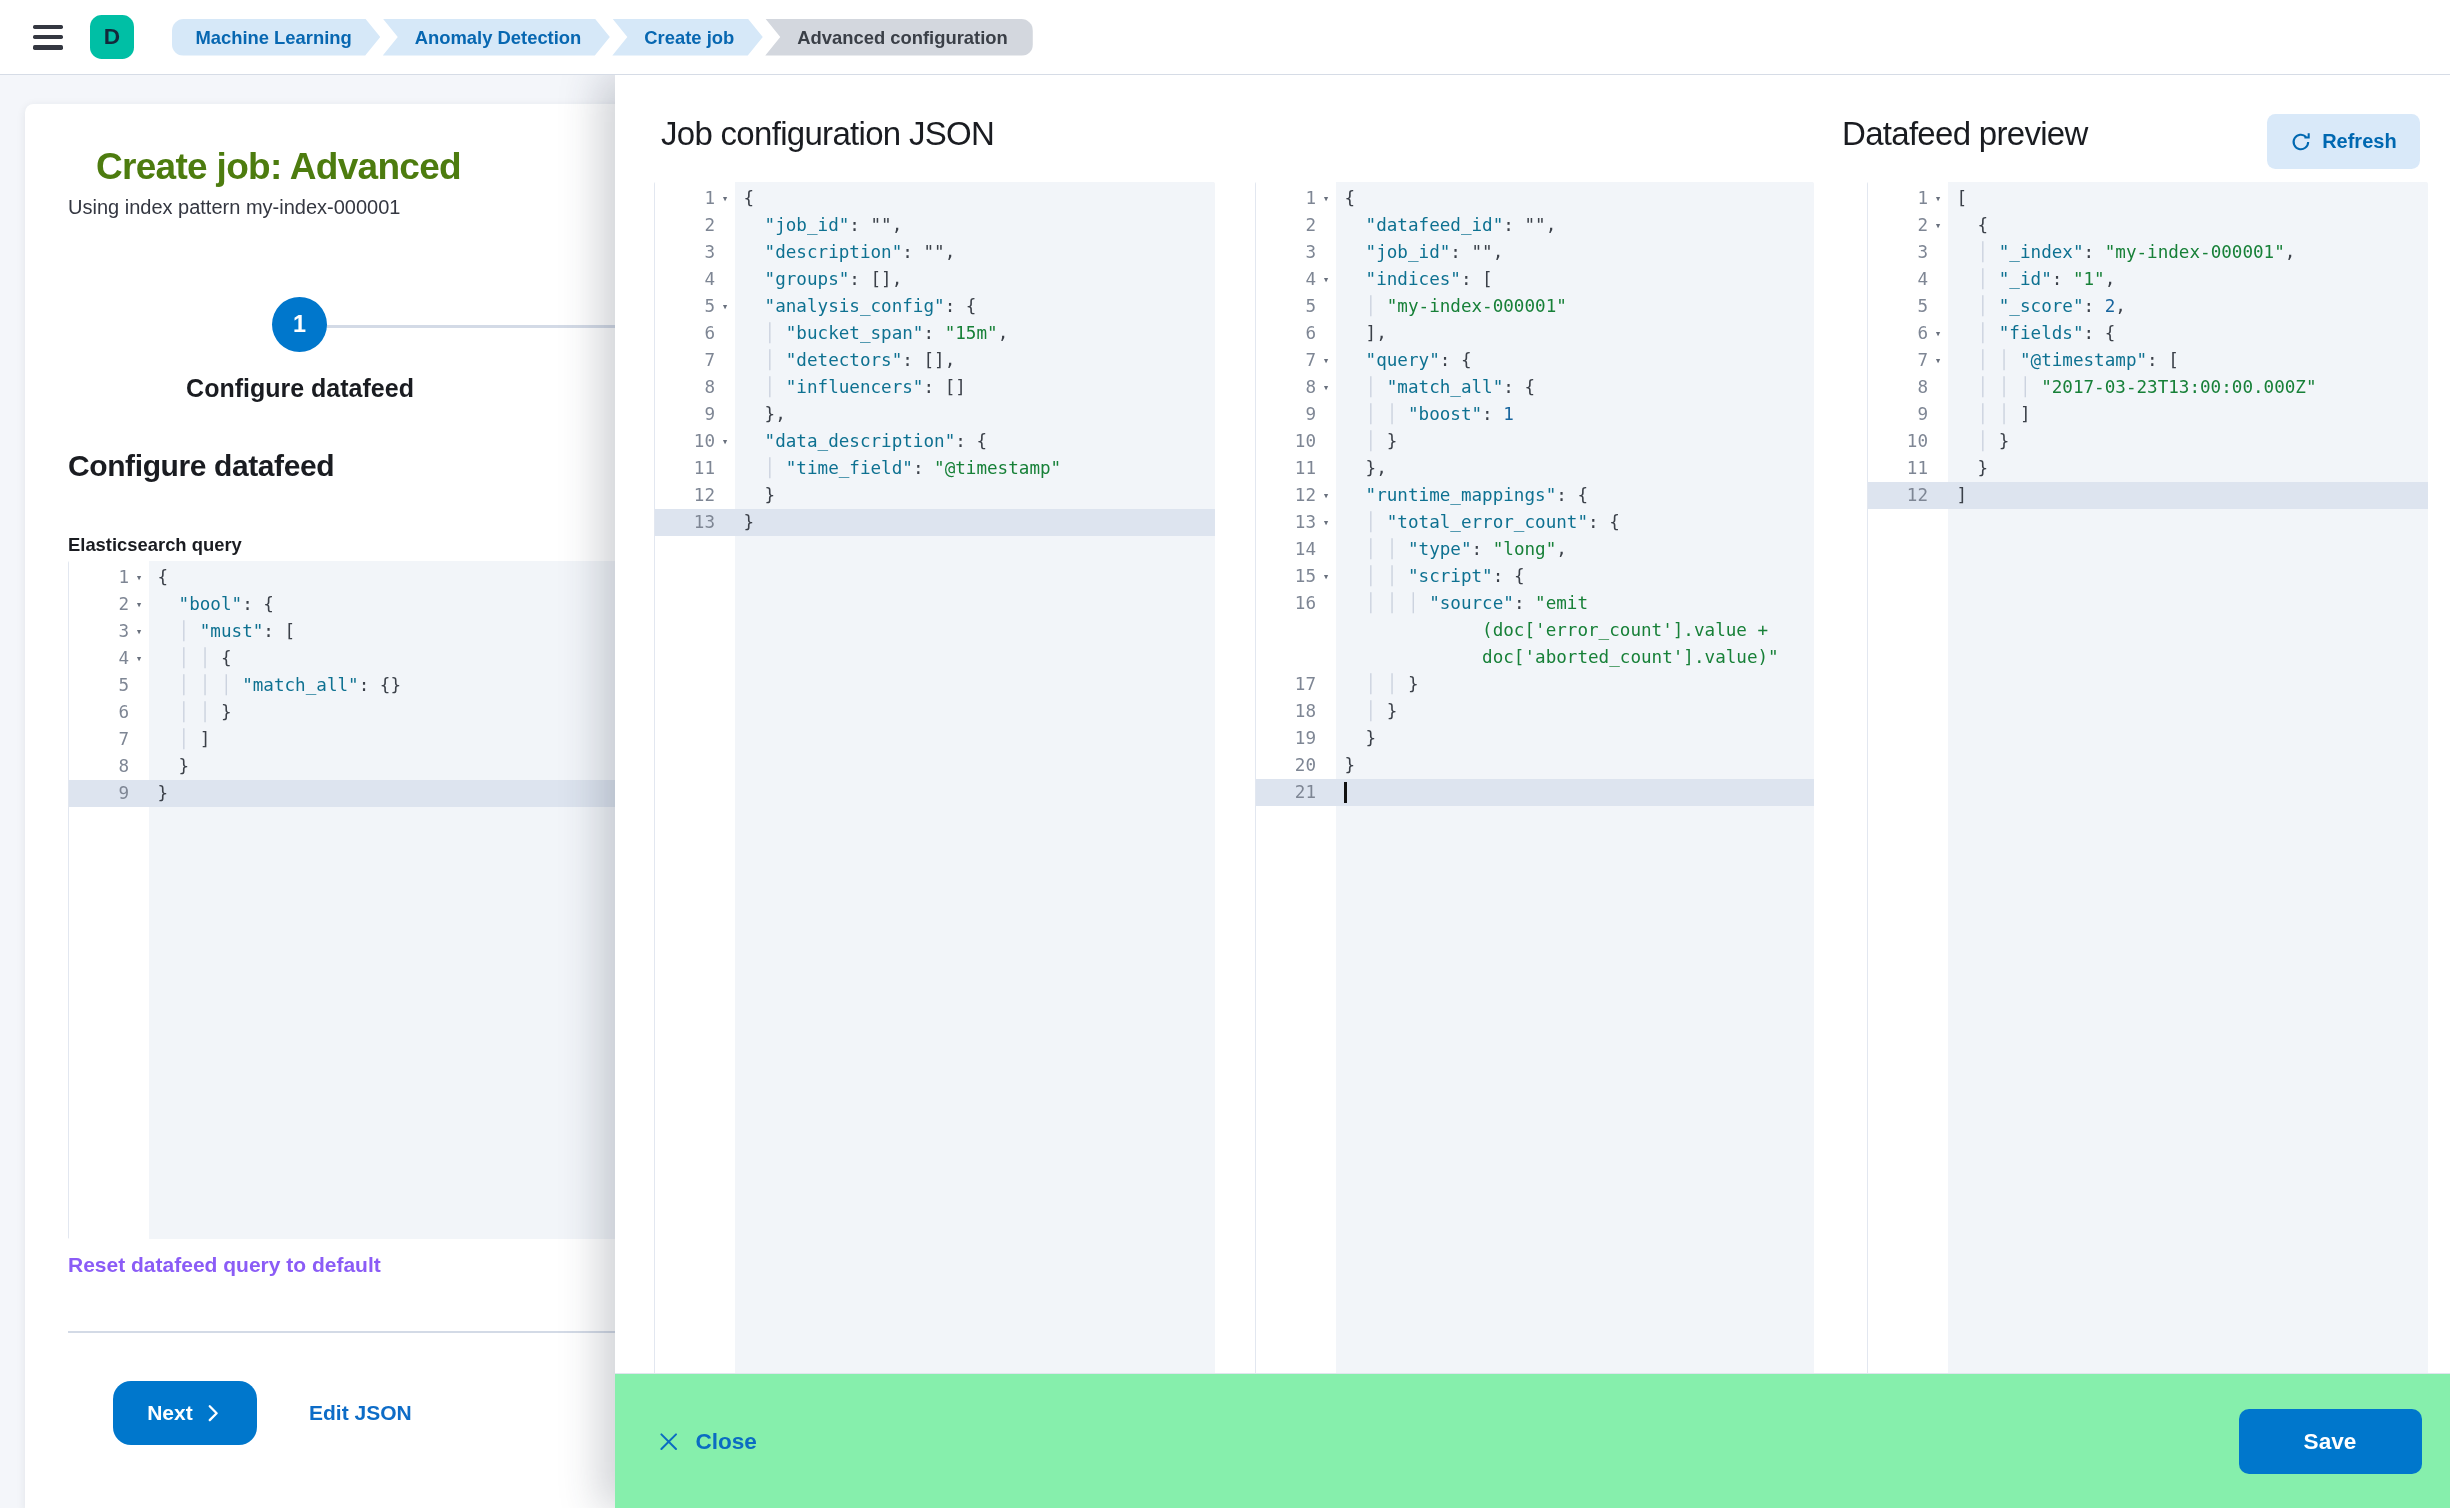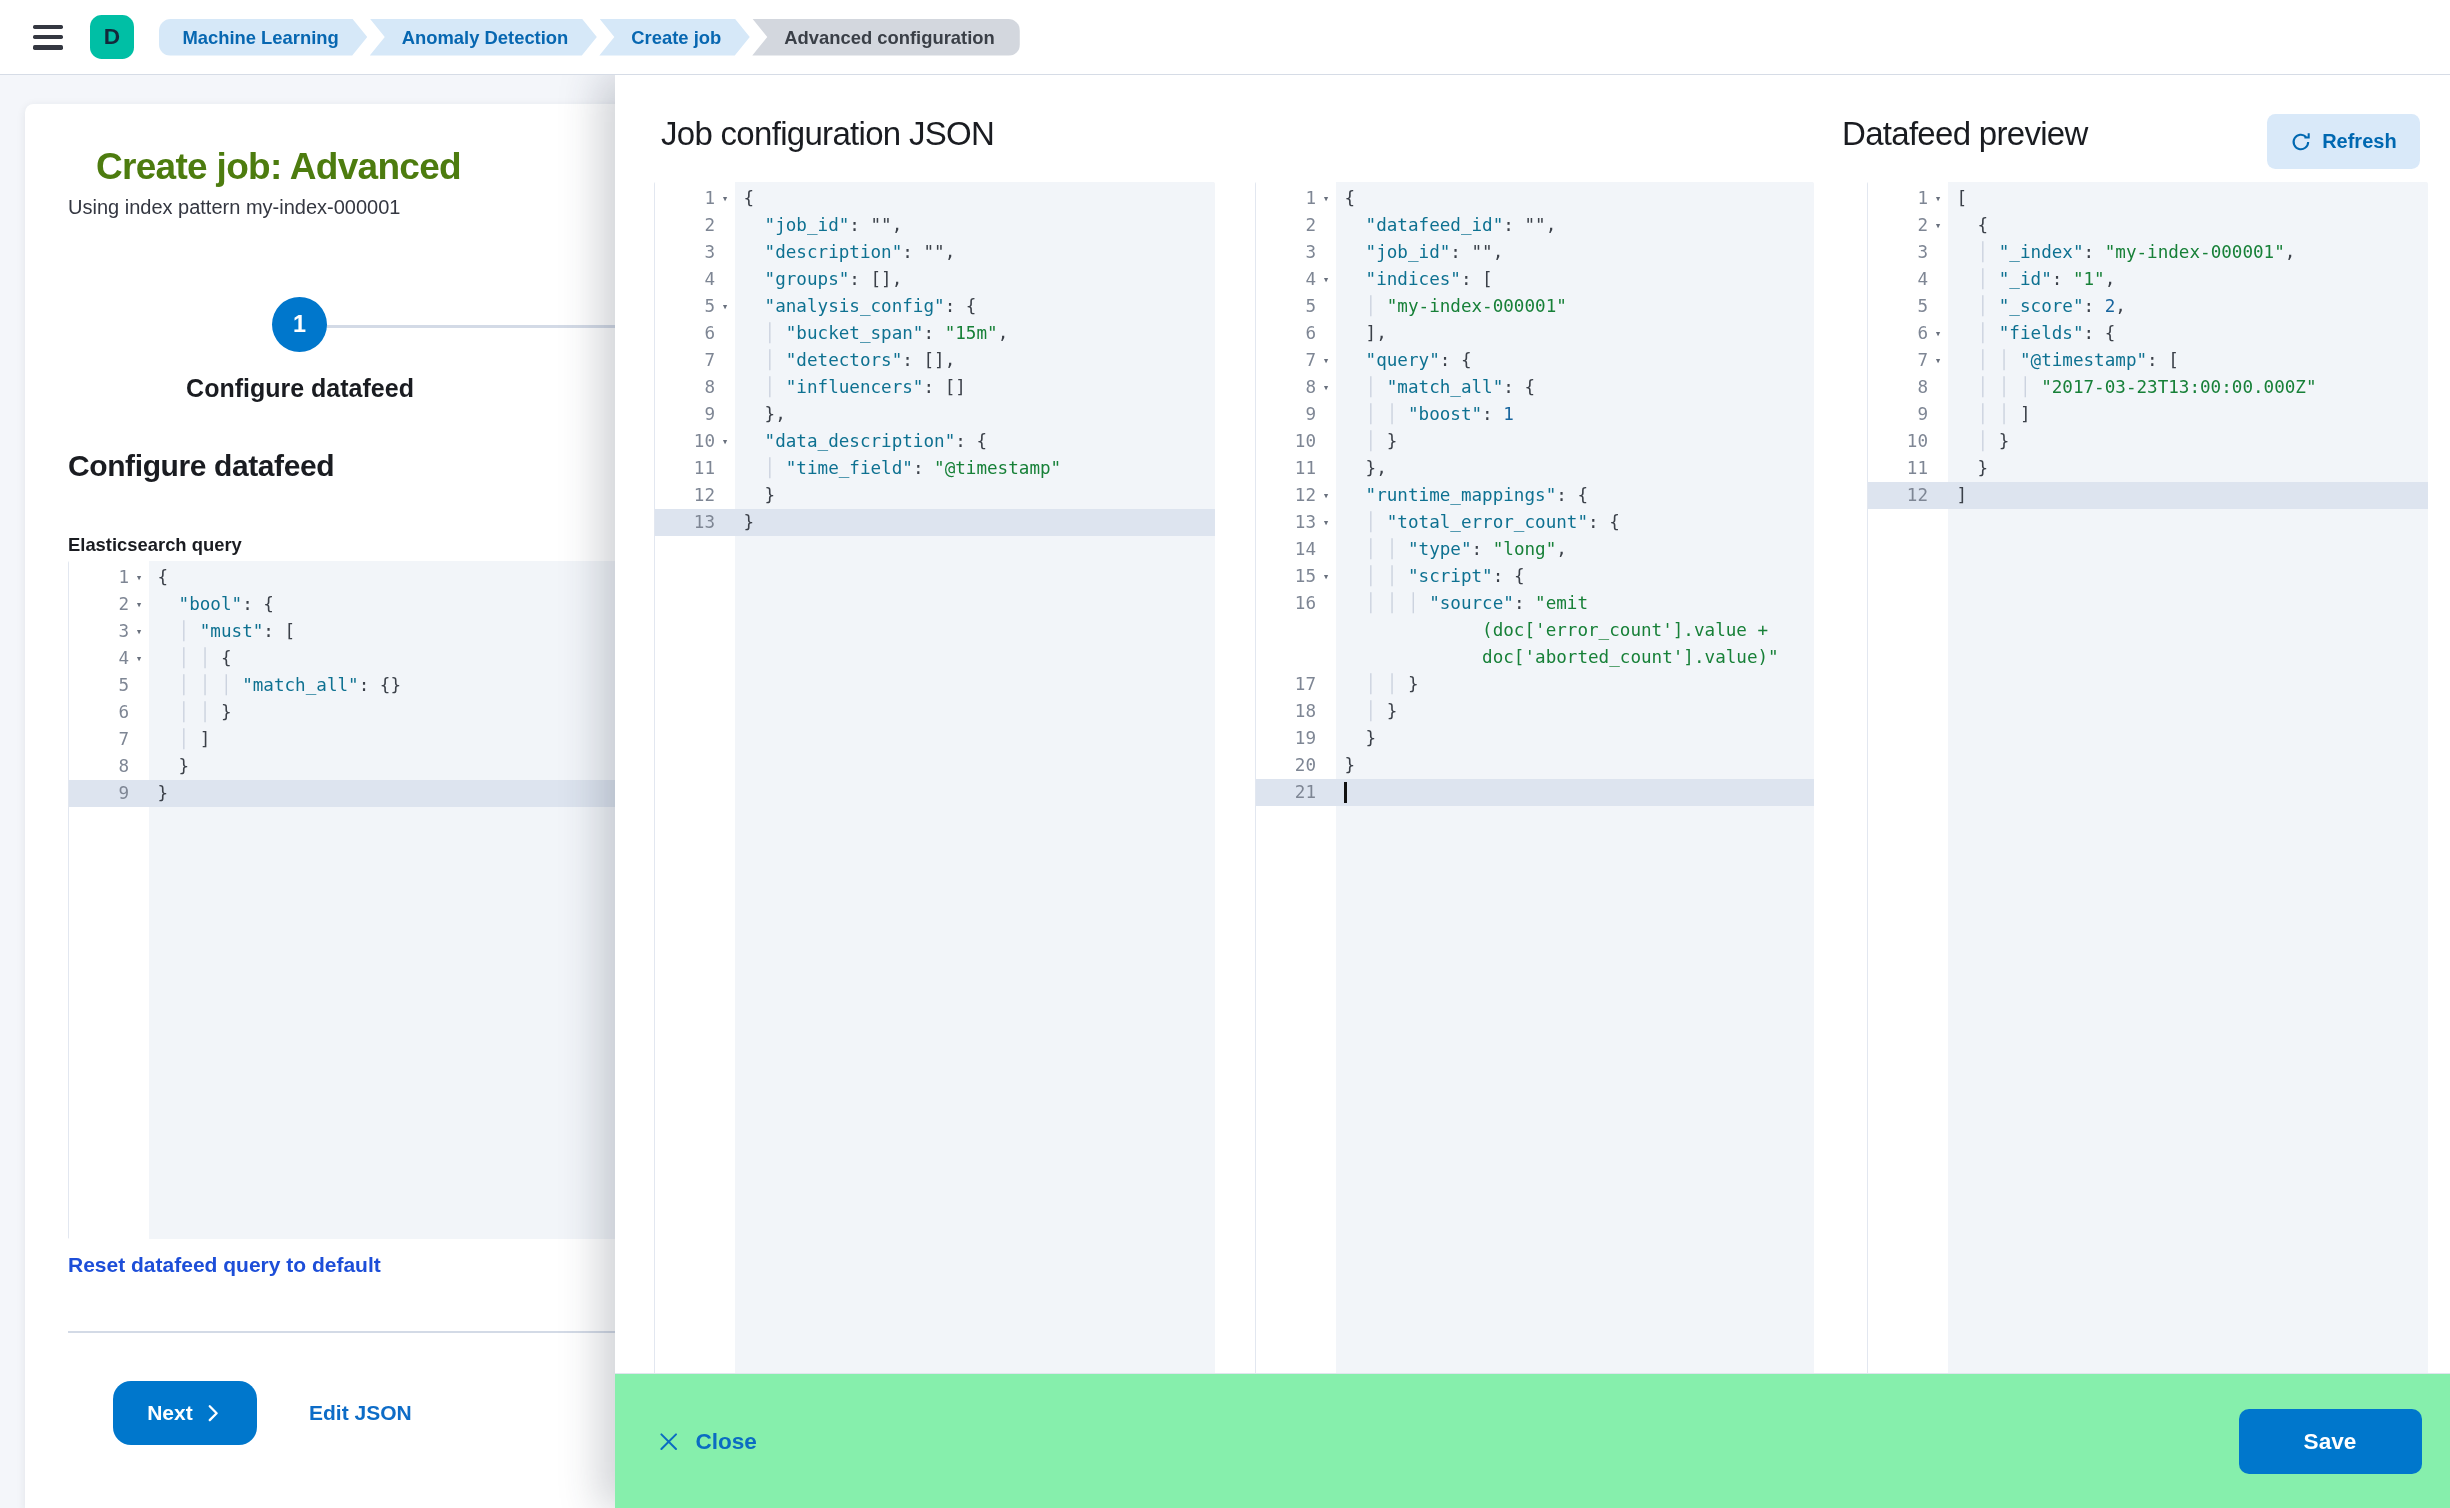--- a/index.html
+++ b/index.html
@@ -5,36 +5,36 @@
   * { margin:0; padding:0; box-sizing:border-box; }
   html,body { width:2450px; height:1509px; }
   body { font-family:"Liberation Sans", sans-serif; background:#f4f6fa; position:relative; overflow:hidden; color:#1a1c21; }
   .screen { position:absolute; inset:0; }
 
   
   .topbar { position:absolute; top:0; left:0; width:100%; height:75px; background:#fff; border-bottom:1.7px solid #d6dce6; z-index:20; display:flex; align-items:center; }
   .hamburger { width:30px; height:25px; margin-left:33px; display:flex; flex-direction:column; justify-content:space-between; cursor:pointer; }
   .hamburger span { display:block; height:4.2px; background:#343741; border-radius:1.7px; }
   .logo { width:44px; height:44px; margin-left:27px; border-radius:11.7px; background:#00bfa5; display:flex; align-items:center; justify-content:center; font-size:22.6px; font-weight:700; color:#13283a; }
-  .crumbs { display:flex; gap:2.5px; margin-left:25px; align-items:center; }
+  .crumbs { display:flex; gap:2.5px; margin-left:38px; align-items:center; }
   .crumb { height:37px; line-height:37px; font-size:18.4px; font-weight:600; background:#d6e8f8; color:#0767b1; padding:0 28.5px 0 32px;
            clip-path:polygon(0 0,calc(100% - 15px) 0,100% 50%,calc(100% - 15px) 100%,0 100%,15px 50%); white-space:nowrap; cursor:pointer; }
   .crumb.first { clip-path:polygon(0 0,calc(100% - 15px) 0,100% 50%,calc(100% - 15px) 100%,0 100%); border-radius:11.7px 0 0 11.7px; padding-left:23.4px; }
   .crumb.last { clip-path:polygon(0 0,100% 0,100% 100%,0 100%,15px 50%); border-radius:0 11.7px 11.7px 0; background:#d3d7de; color:#3a3f47; padding-right:25px; cursor:default; }
 
   
   .card { position:absolute; left:25px; top:104px; width:603px; bottom:0; background:#fff; border-radius:8.4px 8.4px 0 0; box-shadow:0 2.5px 10px rgba(30,40,60,.09); z-index:1; }
   .page-title { position:absolute; left:49px; top:42px; font-size:37px; font-weight:700; letter-spacing:-0.7px; color:#4d7c0f;margin-left:22px; }
   .page-subtitle { position:absolute; left:43px; top:92px; font-size:20px; color:#343741; }
   .step-line { position:absolute; left:275px; top:221px; right:-8.4px; height:3.3px; background:#d3dae6; }
   .step-circle { position:absolute; left:247px; top:193px; width:55px; height:55px; border-radius:50%; background:#0077cc; color:#fff; font-size:23.4px; font-weight:700; display:flex; align-items:center; justify-content:center; cursor:pointer; }
   .step-label { position:absolute; left:275px; top:270px; transform:translateX(-50%); font-size:25px; font-weight:700; color:#1a1c21; white-space:nowrap; }
   .section-heading { position:absolute; left:43px; top:345px; font-size:30px; font-weight:700; letter-spacing:-0.4px; color:#1a1c21; }
   .query-label { position:absolute; left:43px; top:430px; font-size:18.4px; font-weight:700; color:#1a1c21; }
-  .reset-link { position:absolute; left:43px; top:1149px; font-size:21px; font-weight:600; color:#1d4ed8; cursor:pointer; }
+  .reset-link { position:absolute; left:43px; top:1149px; font-size:21px; font-weight:600; color:#8b5cf6; cursor:pointer; }
   .card-divider { position:absolute; left:43px; top:1227px; right:-8.4px; height:1.7px; background:#d3dae6; }
   .card-actions { position:absolute; left:88px; top:1277px; display:flex; align-items:center; gap:52px; }
   .next-btn { width:144px; height:64px; border:none; border-radius:18px; background:#0077cc; color:#fff; font-size:21px; font-weight:600; font-family:inherit; display:flex; align-items:center; justify-content:center; gap:11.7px; cursor:pointer; }
   .edit-json-link { font-size:21px; font-weight:600; color:#0d6cc7; cursor:pointer; }
 
   
   .flyout { position:absolute; left:615px; top:75px; right:0; bottom:0; background:#fff; box-shadow:-15px 0 39px rgba(40,50,70,.22); z-index:10; }
   .col-title { position:absolute; top:40px; font-size:33px; font-weight:400; letter-spacing:-0.7px; color:#1a1c21; white-space:nowrap; }
   .col-title.c1 { left:46px; } .col-title.c2 { left:644px; } .col-title.c3 { left:1227px; }
   .refresh-btn { position:absolute; top:39px; right:30px; height:55px; padding:0 23.4px; border:none; border-radius:8.4px; background:#d9e9f9; color:#0068b1; font-size:20px; font-weight:600; font-family:inherit; display:flex; align-items:center; gap:10px; cursor:pointer; }

